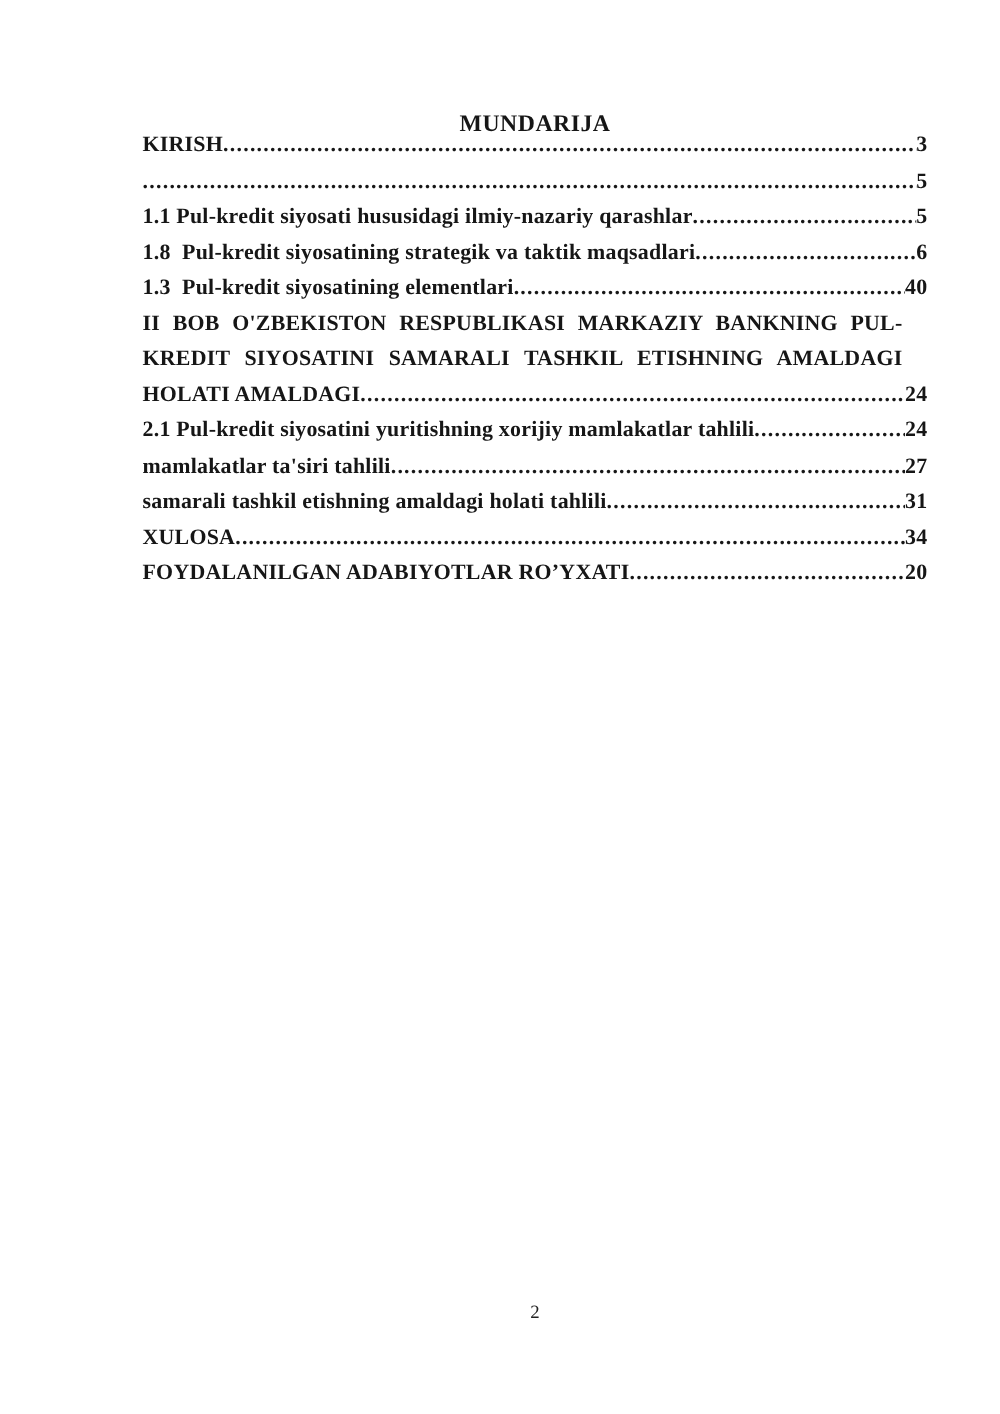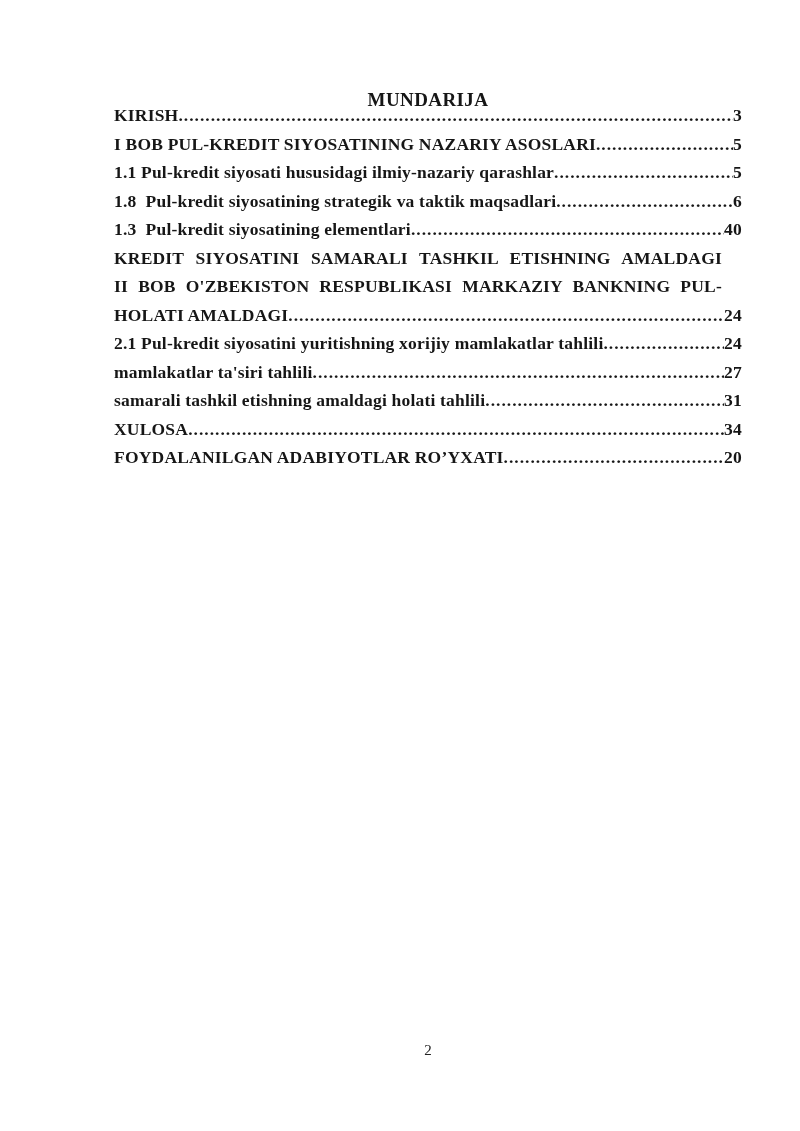--- a/index.html
+++ b/index.html
@@ -53,21 +53,20 @@
   <nav class="toc" id="toc">
       <div class="toc-entry">
         <div class="toc-line">
           <span class="t">KIRISH</span>
           <span class="dots">............................................................................................................................................................................................................................</span>
           <span class="pg">3</span>
         </div>
       </div>
       <div class="toc-entry">
         <div class="toc-line">
-          <span class="t">I BOB PUL-KREDIT SIYOSATINING NAZARIY ASOSLARI</span>
           <span class="dots">............................................................................................................................................................................................................................</span>
           <span class="pg">5</span>
         </div>
       </div>
       <div class="toc-entry">
         <div class="toc-line">
           <span class="t">1.1 Pul-kredit siyosati hususidagi ilmiy-nazariy qarashlar</span>
           <span class="dots">............................................................................................................................................................................................................................</span>
           <span class="pg">5</span>
         </div>
@@ -80,22 +79,22 @@
         </div>
       </div>
       <div class="toc-entry">
         <div class="toc-line">
           <span class="t">1.3  Pul-kredit siyosatining elementlari</span>
           <span class="dots">............................................................................................................................................................................................................................</span>
           <span class="pg">40</span>
         </div>
       </div>
       <div class="toc-entry">
+        <div class="toc-line just"><span class="">II BOB O'ZBEKISTON RESPUBLIKASI MARKAZIY BANKNING PUL-</span></div>
         <div class="toc-line just"><span class="">KREDIT SIYOSATINI SAMARALI TASHKIL ETISHNING AMALDAGI</span></div>
-        <div class="toc-line just"><span class="">II BOB O'ZBEKISTON RESPUBLIKASI MARKAZIY BANKNING PUL-</span></div>
         <div class="toc-line">
           <span class="t">HOLATI AMALDAGI</span>
           <span class="dots">............................................................................................................................................................................................................................</span>
           <span class="pg">24</span>
         </div>
       </div>
       <div class="toc-entry">
         <div class="toc-line">
           <span class="t">2.1 Pul-kredit siyosatini yuritishning xorijiy mamlakatlar tahlili</span>
           <span class="dots">............................................................................................................................................................................................................................</span>

